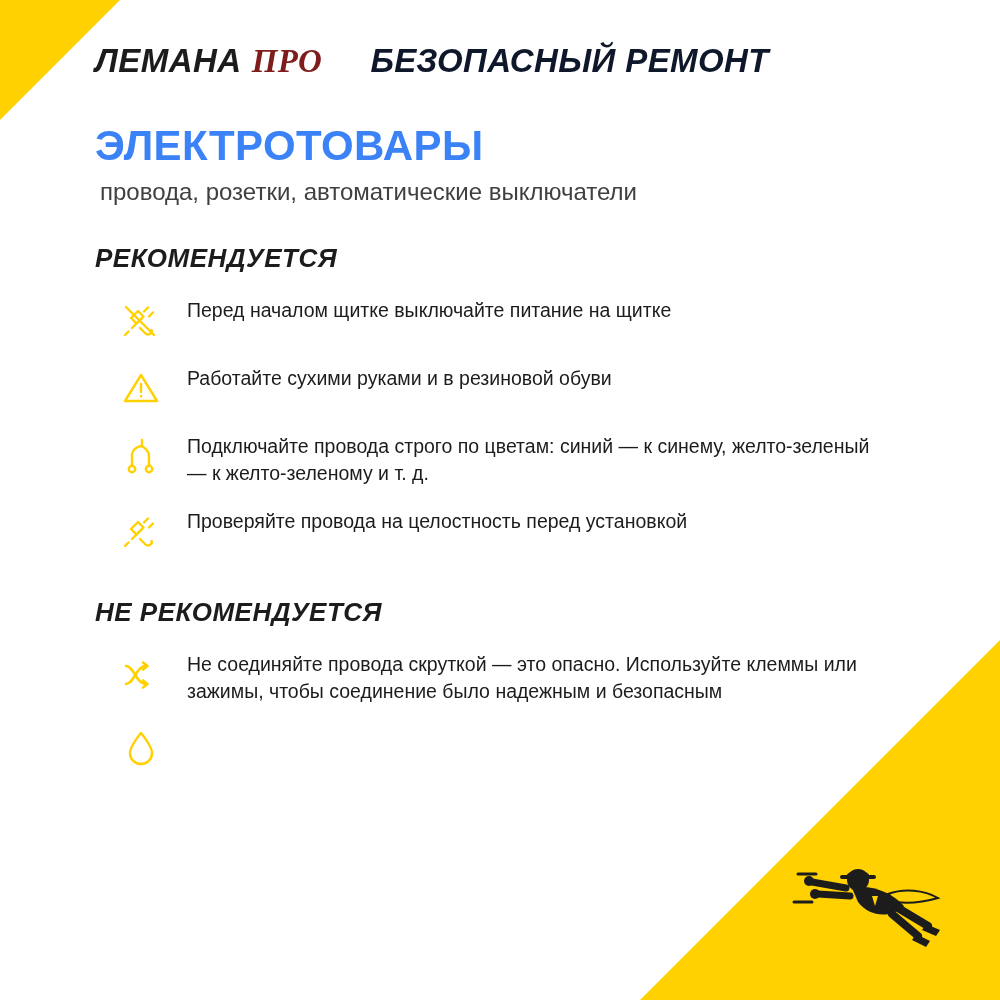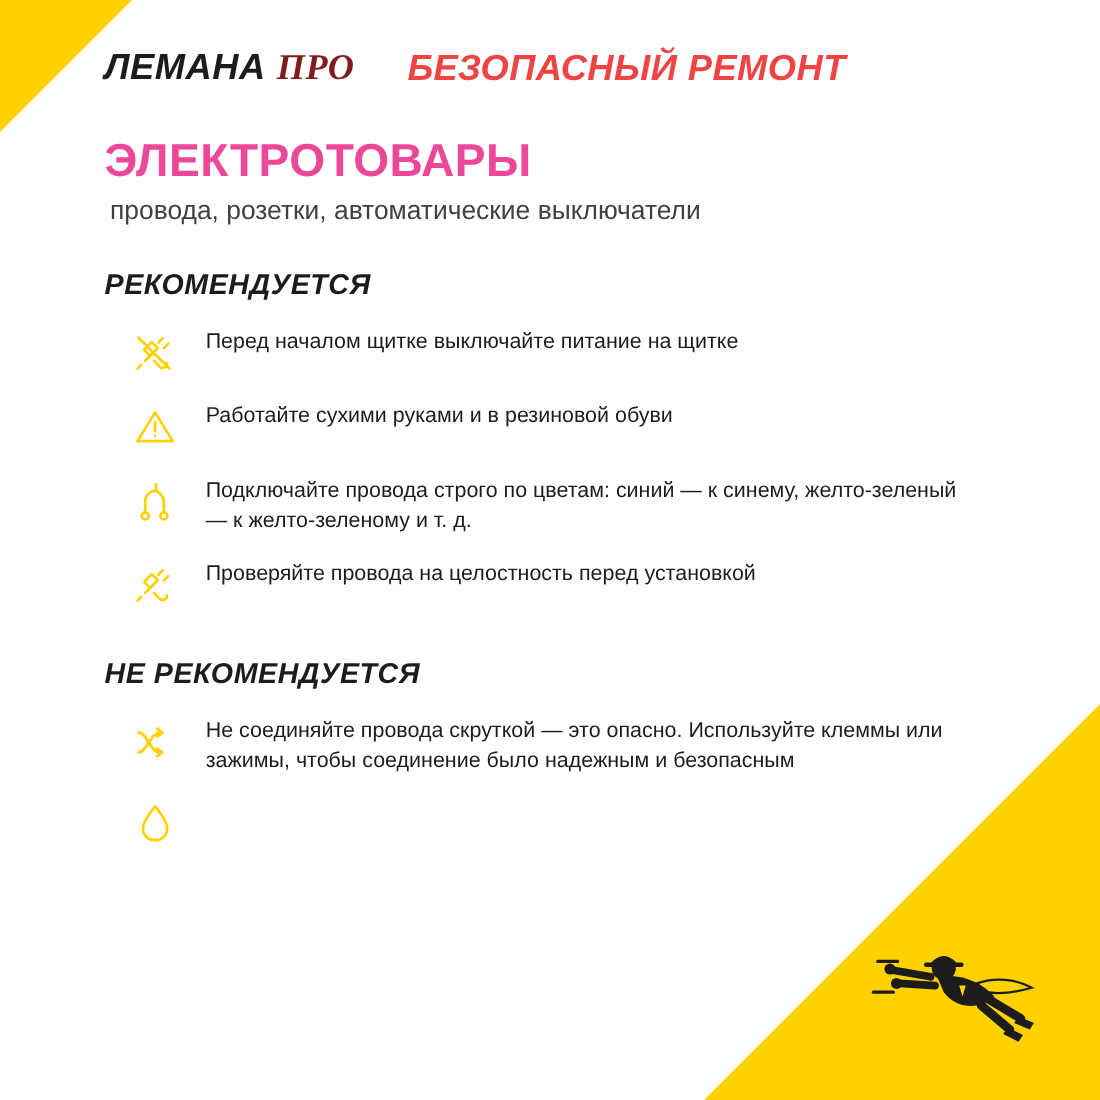--- a/index.html
+++ b/index.html
@@ -41,32 +41,32 @@
     font-weight: bold;
     font-size: 33px;
     letter-spacing: 0.5px;
     font-style: italic;
   }
   .logo-lemana { color: #1c1c1c; }
   .logo-pro { color: #7f1d1d; font-family: Liberation Serif, serif; }
   .header-title {
     font-size: 33px;
     font-weight: bold;
-    color: #ef4444;
+    color: #0f172a;
     font-style: italic;
     letter-spacing: 0.4px;
   }
 
   
   .main-title {
     position: absolute;
     left: 95px; top: 122px;
     font-size: 42px;
     font-weight: bold;
-    color: #ec4899;
+    color: #3b82f6;
     letter-spacing: 0.4px;
   }
   .subtitle {
     position: absolute;
     left: 100px; top: 178px;
     font-size: 24px;
     color: #404040;
   }
 
   

